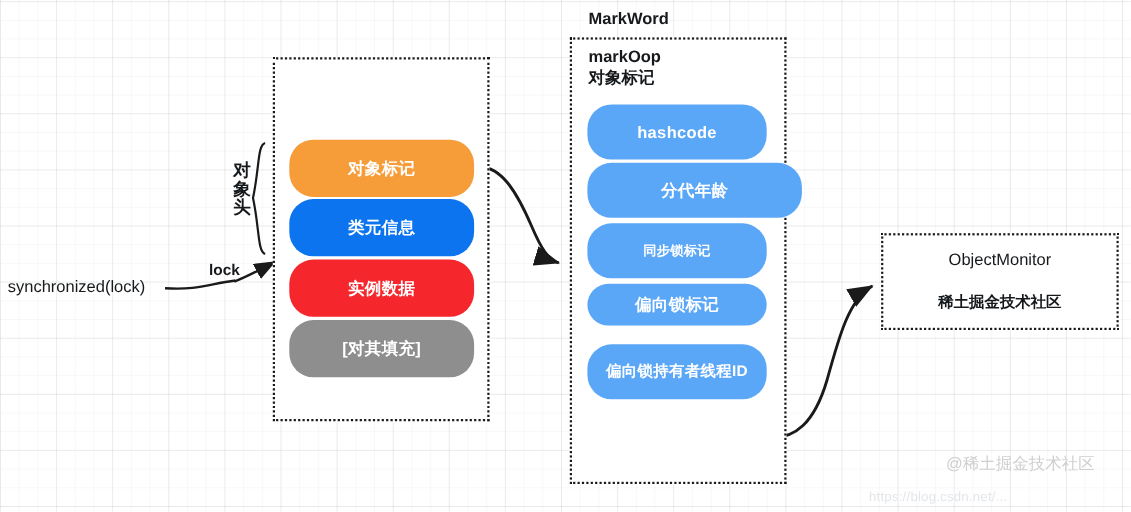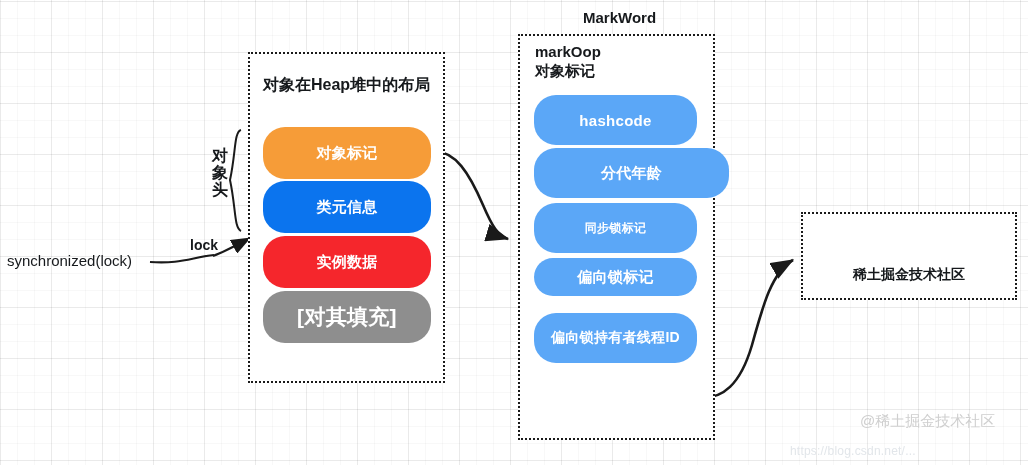--- a/index.html
+++ b/index.html
@@ -115,36 +115,35 @@
 
     <path d="M 241 130 C 234 132, 236 152, 230 180 C 236 208, 234 228, 241 231" stroke="#1a1a1a" stroke-width="2" fill="none"></path>
 
     <path d="M 433 152 C 455 149, 470 175, 483 205 C 492 226, 498 236, 508 239" stroke="#1a1a1a" stroke-width="2.6" fill="none" marker-end="url(#arrowhead)"></path>
 
     <path d="M 702 398 C 722 398, 740 386, 752 345 C 763 305, 772 272, 793 260" stroke="#1a1a1a" stroke-width="2.6" fill="none" marker-end="url(#arrowhead)"></path>
   </svg>
 
   <div class="dashed-box" style="left:248px; top:52px; width:197px; height:331px;"></div>
 
-  <div class="box-title" style="left:263px; top:75px; font-size:16px;">对象在Heap堆中的布局</div>
 
   <div class="block" style="left:263px; top:127px; width:168px; height:52px; background:#F69C38; font-size:15px;">
     <span>对象标记</span>
   </div>
   <div class="block" style="left:263px; top:181px; width:168px; height:52px; background:#0B74EE; font-size:15px;">
     <span>类元信息</span>
   </div>
   <div class="block" style="left:263px; top:236px; width:168px; height:52px; background:#F5262C; font-size:15px;">
     <span>实例数据</span>
   </div>
-  <div class="block" style="left:263px; top:291px; width:168px; height:52px; background:#8E8E8E; font-size:21px;">
+  <div class="block" style="left:263px; top:291px; width:168px; height:52px; background:#8E8E8E; font-size:15px;">
     <span>[对其填充]</span>
   </div>
 
-  <div class="box-title" style="left:535px; top:8px; font-size:15px;margin-left:48px;">MarkWord</div>
+  <div class="box-title" style="left:535px; top:8px; font-size:15px;">MarkWord</div>
 
   <div class="dashed-box" style="left:518px; top:34px; width:197px; height:406px;"></div>
 
   <div class="box-title" style="left:535px; top:42px; font-size:15px;">markOop</div>
   <div class="box-title" style="left:535px; top:61px; font-size:15px;">对象标记</div>
 
   <div class="block" style="left:534px; top:95px; width:163px; height:50px; background:#5BA7F7; font-size:15px;">
     <span>hashcode</span>
   </div>
   <div class="block" style="left:534px; top:148px; width:195px; height:50px; background:#5BA7F7; font-size:15px;">
@@ -155,20 +154,21 @@
   </div>
   <div class="block" style="left:534px; top:258px; width:163px; height:38px; background:#5BA7F7; font-size:15px;">
     <span>偏向锁标记</span>
   </div>
   <div class="block" style="left:534px; top:313px; width:163px; height:50px; background:#5BA7F7; font-size:14px;">
     <span>偏向锁持有者线程ID</span>
   </div>
 
   <div class="dashed-box" style="left:801px; top:212px; width:216px; height:88px;"></div>
 
+  <div class="center-text" style="left:801px; top:228px; width:216px; font-size:15px;">ObjectMonitor</div>
   <div class="center-text" style="left:801px; top:266px; width:216px; font-size:14px; font-weight:bold;">稀土掘金技术社区</div>
 
   <div class="plain-label" style="left:7px; top:252px; font-size:15px;">synchronized(lock)</div>
 
   <div class="plain-label" style="left:190px; top:237px; font-size:14px; font-weight:bold;">lock</div>
 
   <div class="vert-label" style="left:210px; top:148px;">
     <div>对</div>
     <div>象</div>
     <div>头</div>

